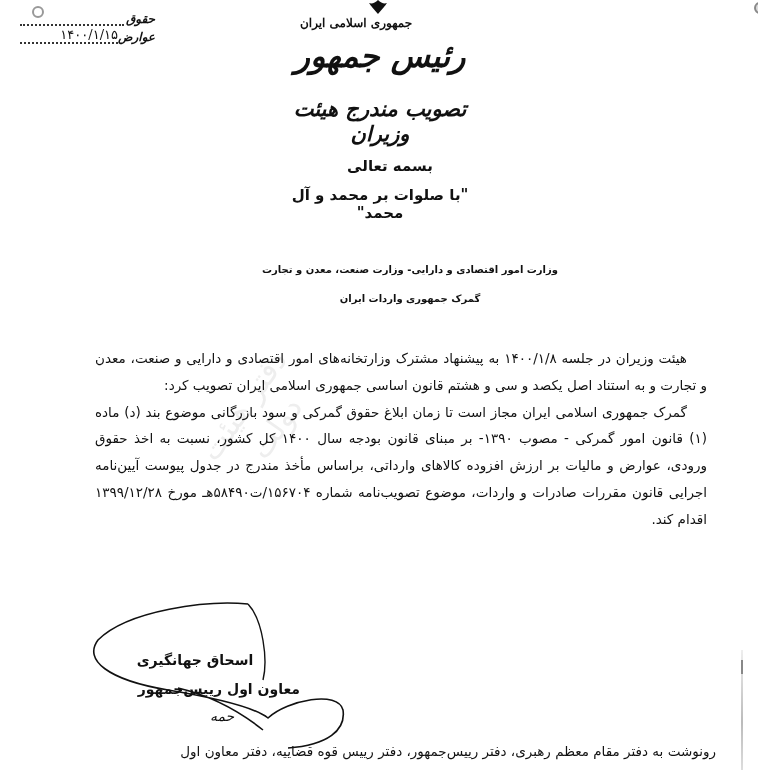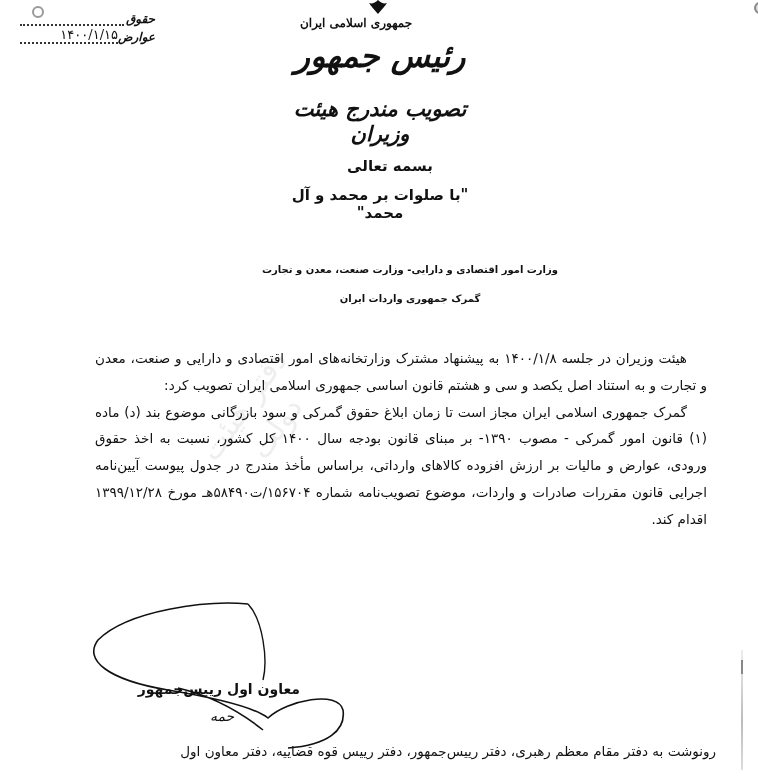--- a/index.html
+++ b/index.html
@@ -112,20 +112,21 @@
 
   <div class="body rtl">
     <p class="p1">هیئت وزیران در جلسه ۱۴۰۰/۱/۸ به پیشنهاد مشترک وزارتخانه‌های امور اقتصادی و دارایی و صنعت، معدن و تجارت و به استناد اصل یکصد و سی و هشتم قانون اساسی جمهوری اسلامی ایران تصویب کرد:</p>
     <p class="p2">گمرک جمهوری اسلامی ایران مجاز است تا زمان ابلاغ حقوق گمرکی و سود بازرگانی موضوع بند (د) ماده (۱) قانون امور گمرکی - مصوب ۱۳۹۰- بر مبنای قانون بودجه سال ۱۴۰۰ کل کشور، نسبت به اخذ حقوق ورودی، عوارض و مالیات بر ارزش افزوده کالاهای وارداتی، براساس مأخذ مندرج در جدول پیوست آیین‌نامه اجرایی قانون مقررات صادرات و واردات، موضوع تصویب‌نامه شماره ۱۵۶۷۰۴/ت۵۸۴۹۰هـ مورخ ۱۳۹۹/۱۲/۲۸ اقدام کند.</p>
   </div>
 
   <svg class="sig-loop" viewBox="0 0 260 150">
     <path d="M160 4 C120 0 40 10 10 40 C-5 60 20 80 80 90 C140 100 170 110 180 118 C200 100 250 90 255 110 C258 130 240 145 200 148 M175 130 C150 110 120 95 90 88" fill="none" stroke="#111" stroke-width="1.6"></path>
     <path d="M160 4 C175 20 180 60 175 80" fill="none" stroke="#111" stroke-width="1.4"></path>
   </svg>
+  <div class="sig-name rtl">اسحاق جهانگیری</div>
   <div class="sig-title rtl">معاون اول رییس‌جمهور</div>
   <div class="sig-scribble rtl">ﺣﻤﻪ</div>
 
   <div class="vline"></div>
   <div class="vtick"></div>
 
   <div class="cc rtl">رونوشت به دفتر مقام معظم رهبری، دفتر رییس‌جمهور، دفتر رییس قوه قضاییه، دفتر معاون اول</div>
 </div>
 
 </body></html>

